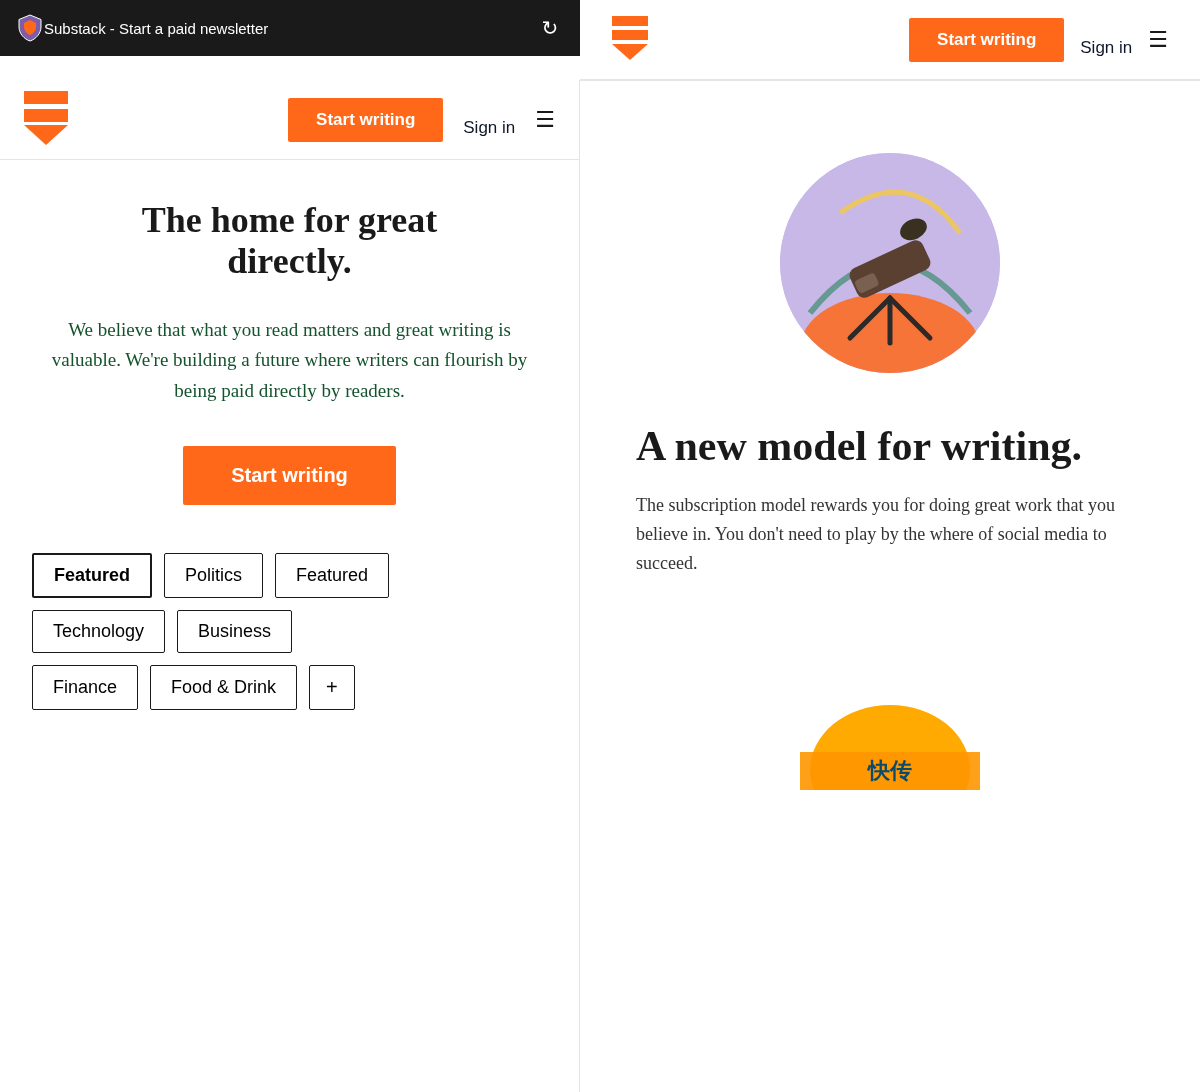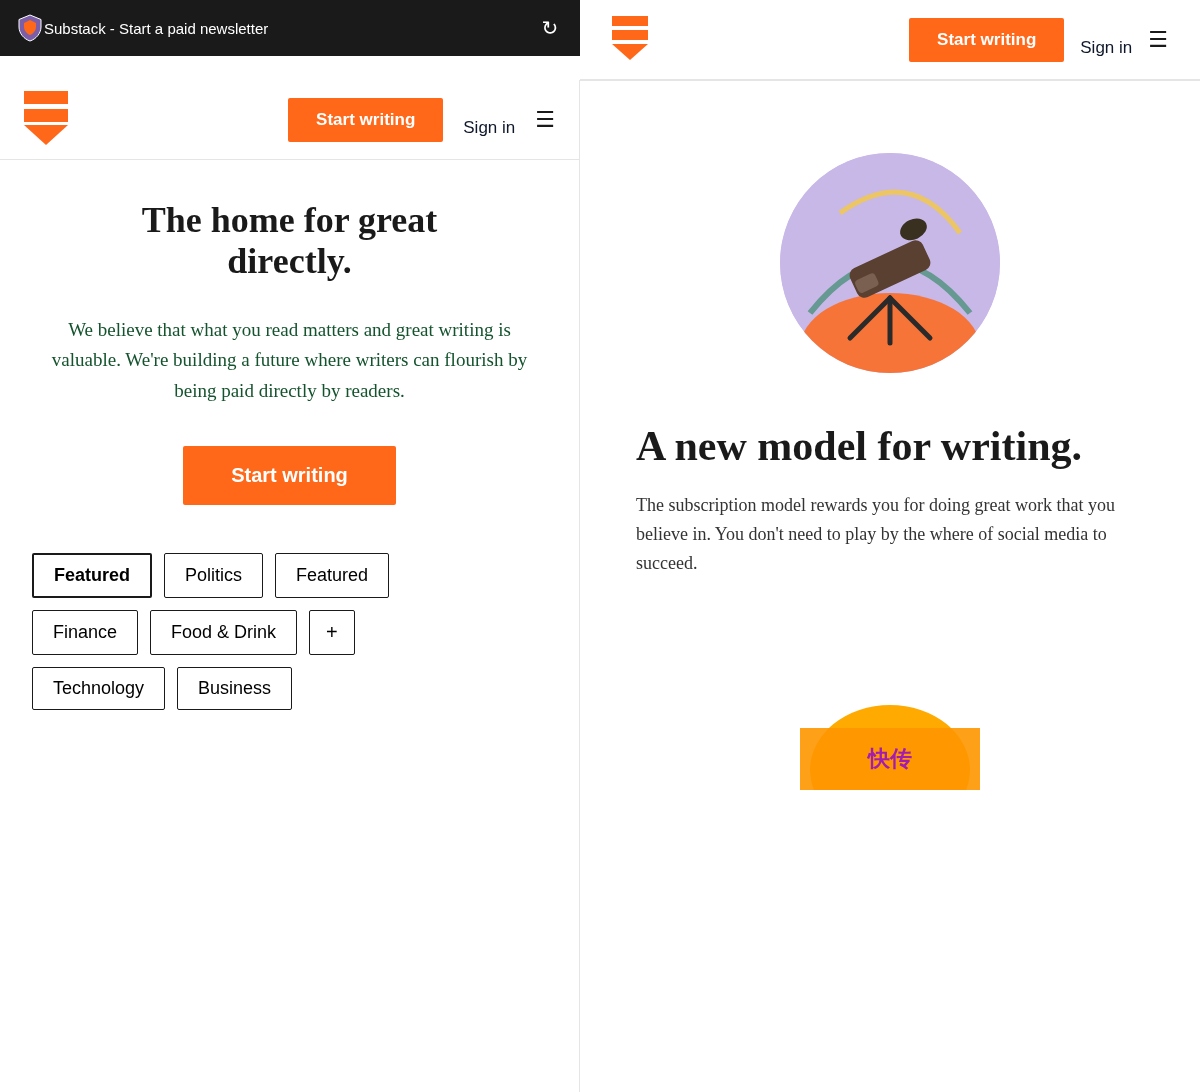--- a/index.html
+++ b/index.html
@@ -302,27 +302,27 @@
 
       <button class="start-writing-btn-large">Start writing</button>
 
       <div class="category-section">
         <div class="category-row">
           <button class="category-tag active">Featured</button>
           <button class="category-tag">Politics</button>
           <button class="category-tag">Featured</button>
         </div>
         <div class="category-row">
+          <button class="category-tag">Technology</button>
+          <button class="category-tag">Business</button>
+        </div>
+        <div class="category-row">
           <button class="category-tag">Finance</button>
           <button class="category-tag">Food &amp; Drink</button>
           <button class="category-tag-plus">+</button>
-        </div>
-        <div class="category-row">
-          <button class="category-tag">Technology</button>
-          <button class="category-tag">Business</button>
         </div>
       </div>
     </div>
   </div>
 
   <div class="right-panel">
     <hr class="divider-right">
 
     <div class="right-content">
 
@@ -357,21 +357,21 @@
         <p class="new-model-text">The subscription model rewards you for doing great work that you believe in. You don't need to play by the where of social media to succeed.</p>
       </div>
 
       <div class="orange-circle-section">
         <div style="width:180px; height:140px; position:relative; margin-top:32px;">
           <svg width="180" height="140" viewBox="0 0 180 140" xmlns="http://www.w3.org/2000/svg">
             <ellipse cx="90" cy="120" rx="80" ry="65" fill="#ffaa00"></ellipse>
             <circle cx="90" cy="80" rx="65" ry="65" fill="#ffaa00"></circle>
           </svg>
           
-          <div style="position:absolute; bottom:0; left:0; right:0; background:rgba(255,150,0,0.9); color:#a21caf; font-size:22px; text-align:center; padding:16px; font-family:Arial; font-weight:bold;">
+          <div style="position:absolute; bottom:0; left:0; right:0; background:rgba(255,150,0,0.9); color:#0c4a6e; font-size:22px; text-align:center; padding:4px; font-family:Arial; font-weight:bold;">
             快传
           </div>
         </div>
       </div>
 
     </div>
   </div>
 
 </div>
 

